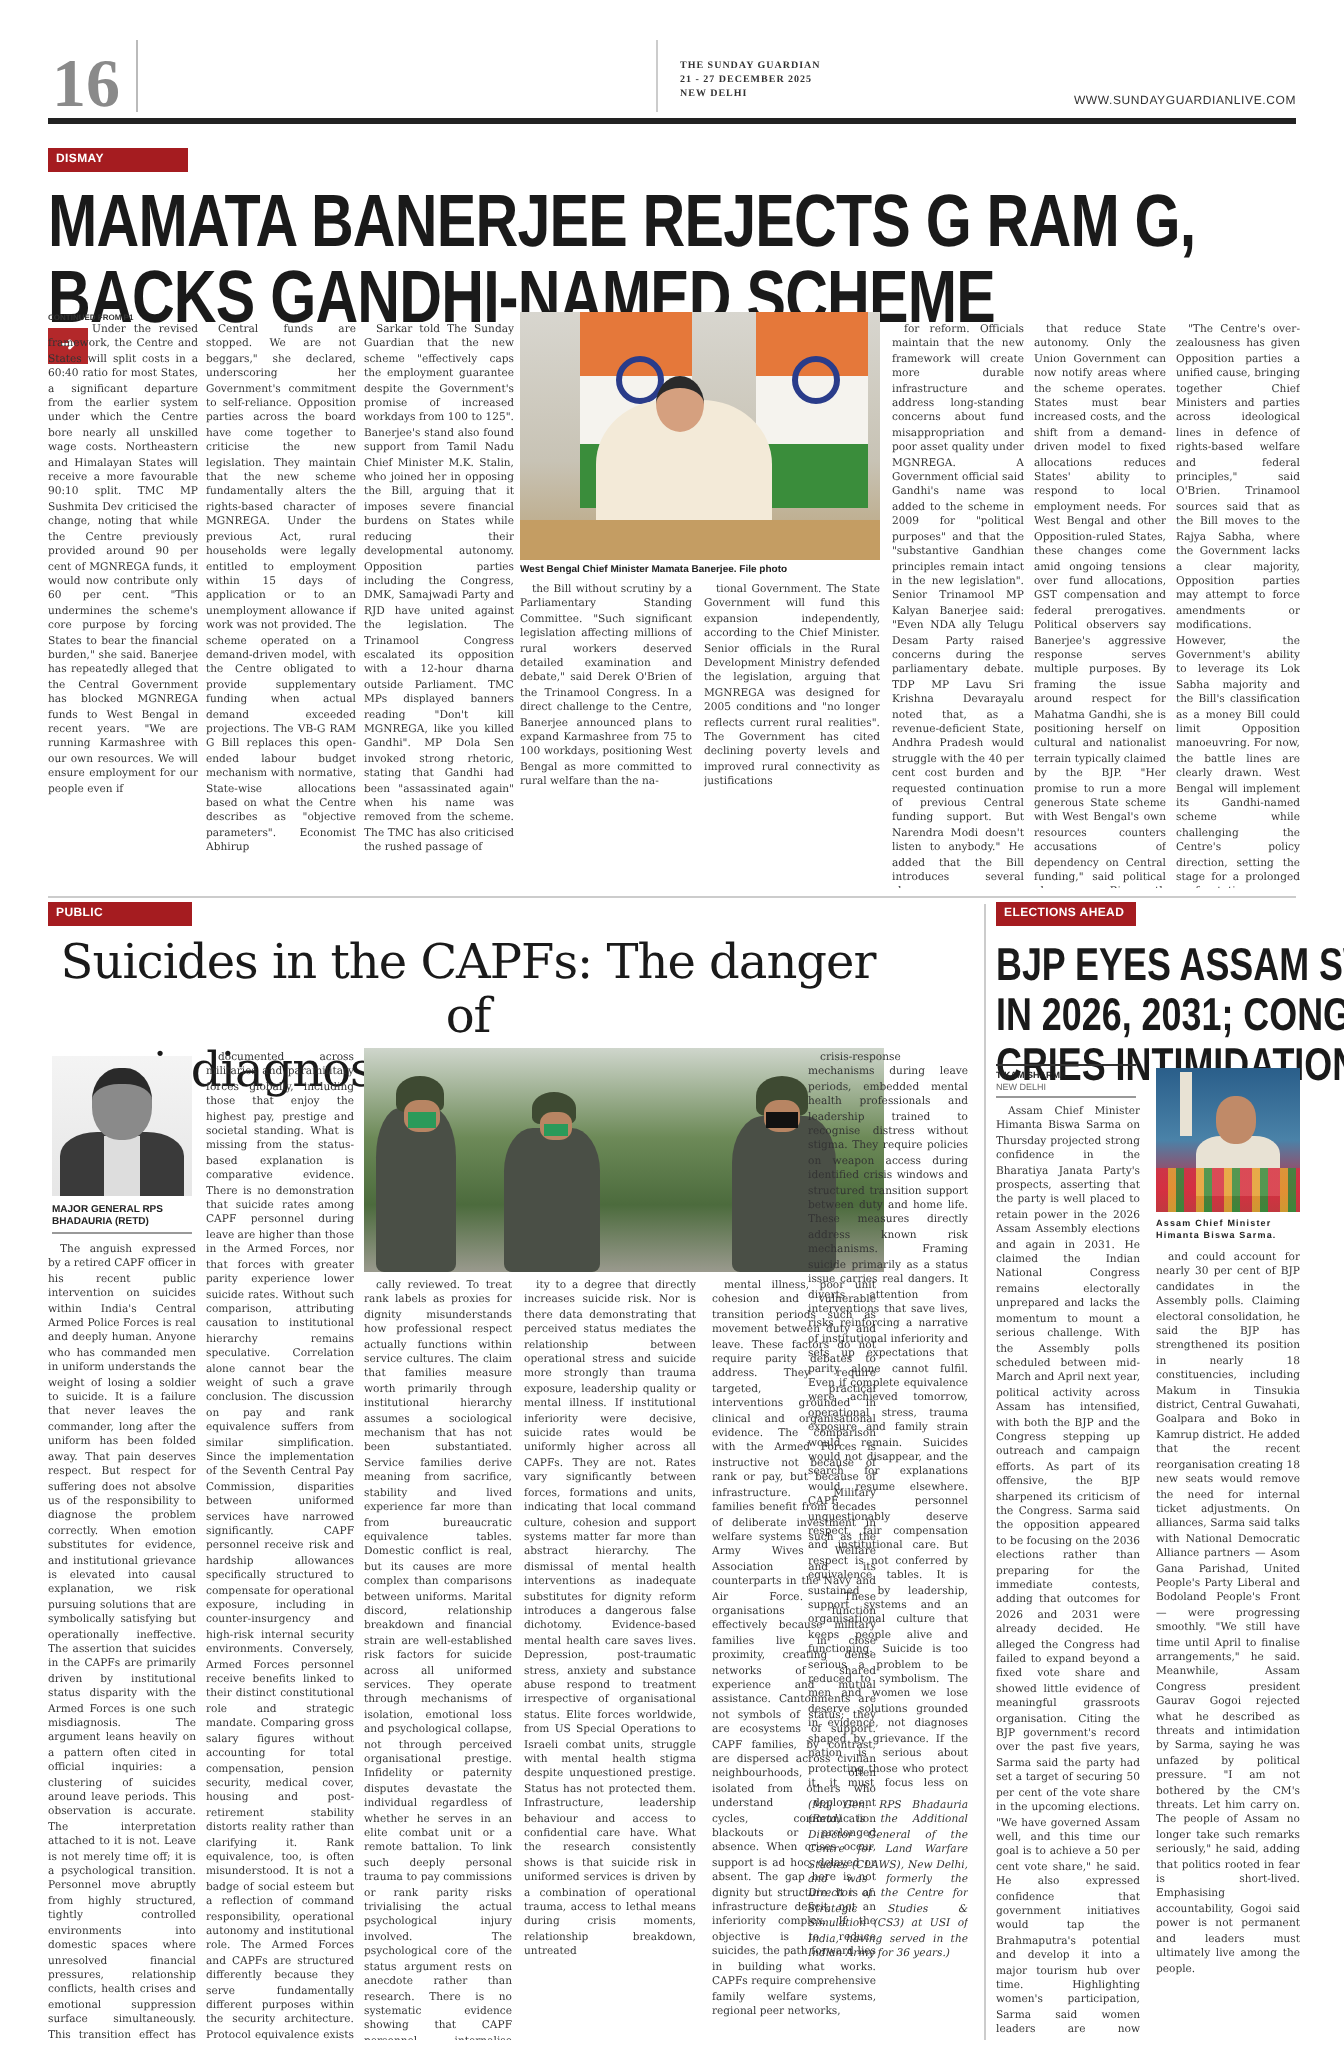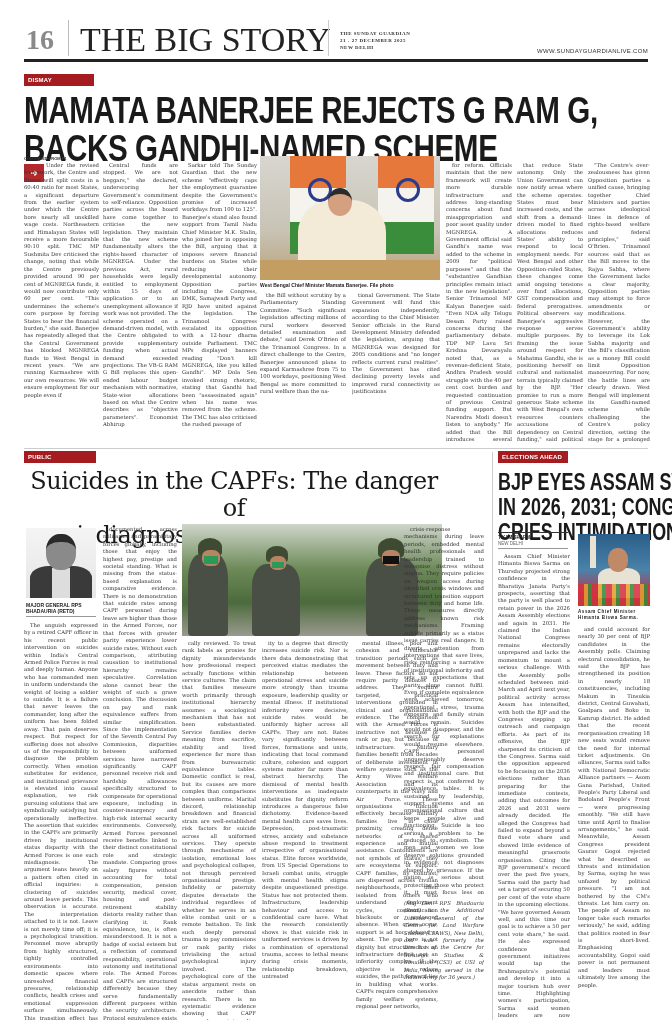--- a/index.html
+++ b/index.html
@@ -1,20 +1,20 @@
 <!DOCTYPE html>
 <html><head>
 <meta charset="utf-8">
 <style>
   * { margin:0; padding:0; box-sizing:border-box; }
   html, body { width:672px; height:1024px; background:#fff; overflow:hidden; }
   body { position:relative; font-family:"DejaVu Serif", serif; color:#222; }
 
   .masthead { position:absolute; left:24px; top:14px; width:624px; height:48px; border-bottom:3px solid #222; }
-  .pagenum { position:absolute; left:2px; top:10px; font-family:"Liberation Serif", serif; font-size:28px; font-weight:bold; color:#8a8a8a; }
+  .pagenum { position:absolute; left:2px; top:10px; font-family:"Liberation Serif", serif; font-size:34px; font-weight:bold; color:#8a8a8a; }
   .mh-div1 { position:absolute; left:44px; top:6px; width:1px; height:36px; background:#bbb; }
   .mh-title { position:absolute; left:56px; top:9px; font-family:"Liberation Serif", serif; font-size:34px; letter-spacing:0px; color:#222; line-height:34px; }
   .mh-div2 { position:absolute; left:304px; top:6px; width:1px; height:36px; background:#ccc; }
   .mh-meta { position:absolute; left:316px; top:16px; font-family:"Liberation Serif", serif; font-size:5px; line-height:7px; font-weight:bold; letter-spacing:0.5px; color:#333; }
   .mh-url { position:absolute; right:0; top:34px; font-family:"Liberation Sans", sans-serif; font-size:6px; color:#333; letter-spacing:0.3px; }
 
   .kicker { position:absolute; background:#a51c20; color:#fff; font-family:"Liberation Sans", sans-serif; font-weight:bold; font-size:6px; padding:0 4px; height:12px; line-height:12px; letter-spacing:0.2px; }
 
   .h1 { position:absolute; left:24px; top:92px; width:630px; font-family:"Liberation Sans", sans-serif; font-weight:bold; font-size:37px; line-height:38px; letter-spacing:-0.5px; color:#1a1a1a; transform:scaleX(0.8); transform-origin:left top; white-space:nowrap; }
 
@@ -63,21 +63,20 @@
   .byline { position:absolute; left:498px; top:532px; width:70px; border-top:1.5px solid #333; padding-top:2px; font-family:"Liberation Sans", sans-serif; font-size:4.5px; line-height:5.5px; }
   .byline b { display:block; font-weight:bold; color:#222; }
   .byline span { color:#666; }
 </style>
 </head>
 <body>
 
 <div class="masthead">
   <div class="pagenum">16</div>
   <div class="mh-div1"></div>
-  <div class="mh-title">THE BIG STORY</div>
   <div class="mh-div2"></div>
   <div class="mh-meta">
     <div>THE SUNDAY GUARDIAN</div>
     <div>21 - 27 DECEMBER 2025</div>
     <div>NEW DELHI</div>
   </div>
   <div class="mh-url">WWW.SUNDAYGUARDIANLIVE.COM</div>
 </div>
 
 <div class="kicker" style="left:24px;top:74px;width:70px;">DISMAY</div>

